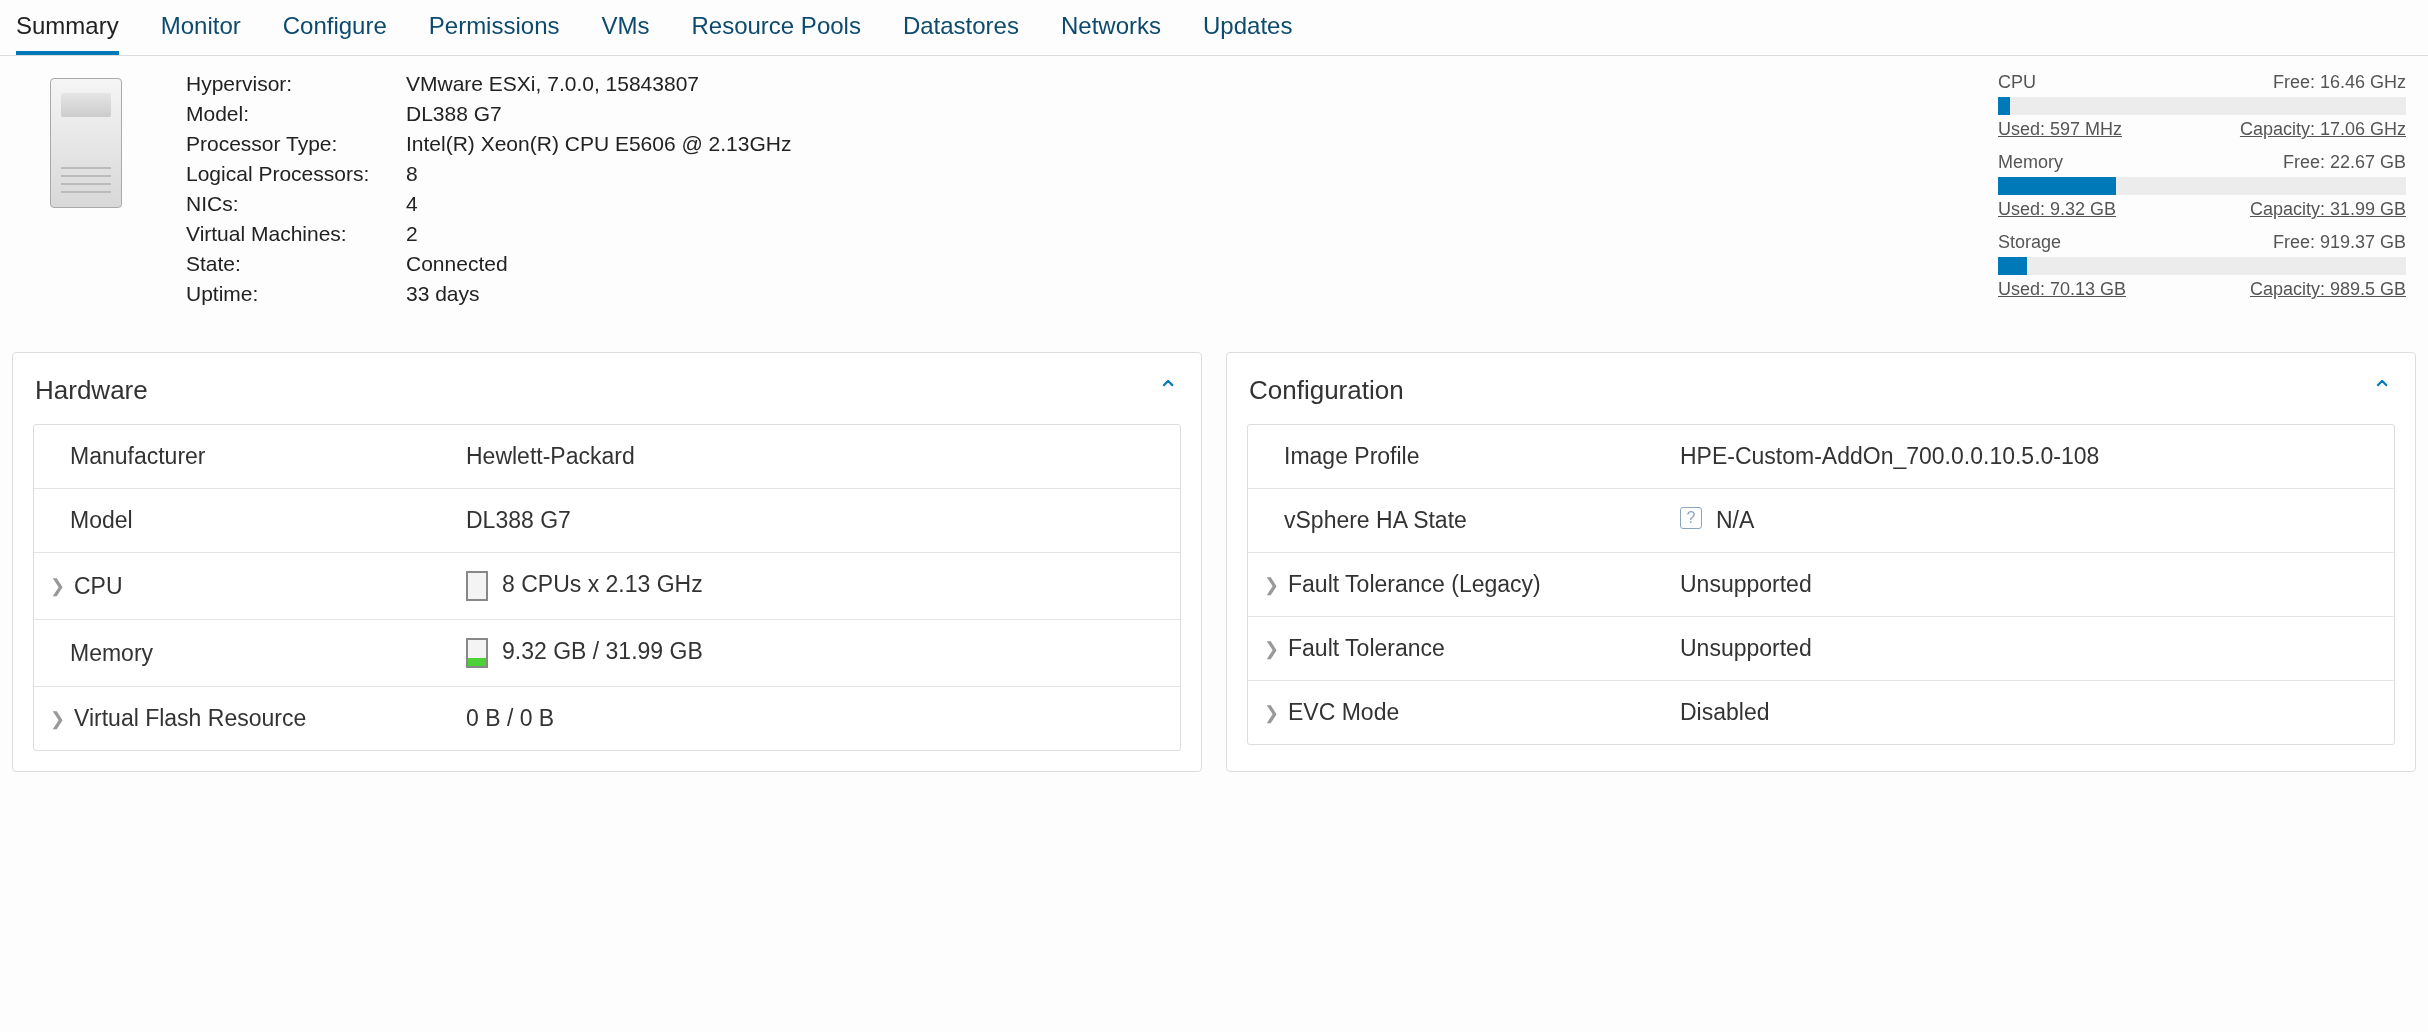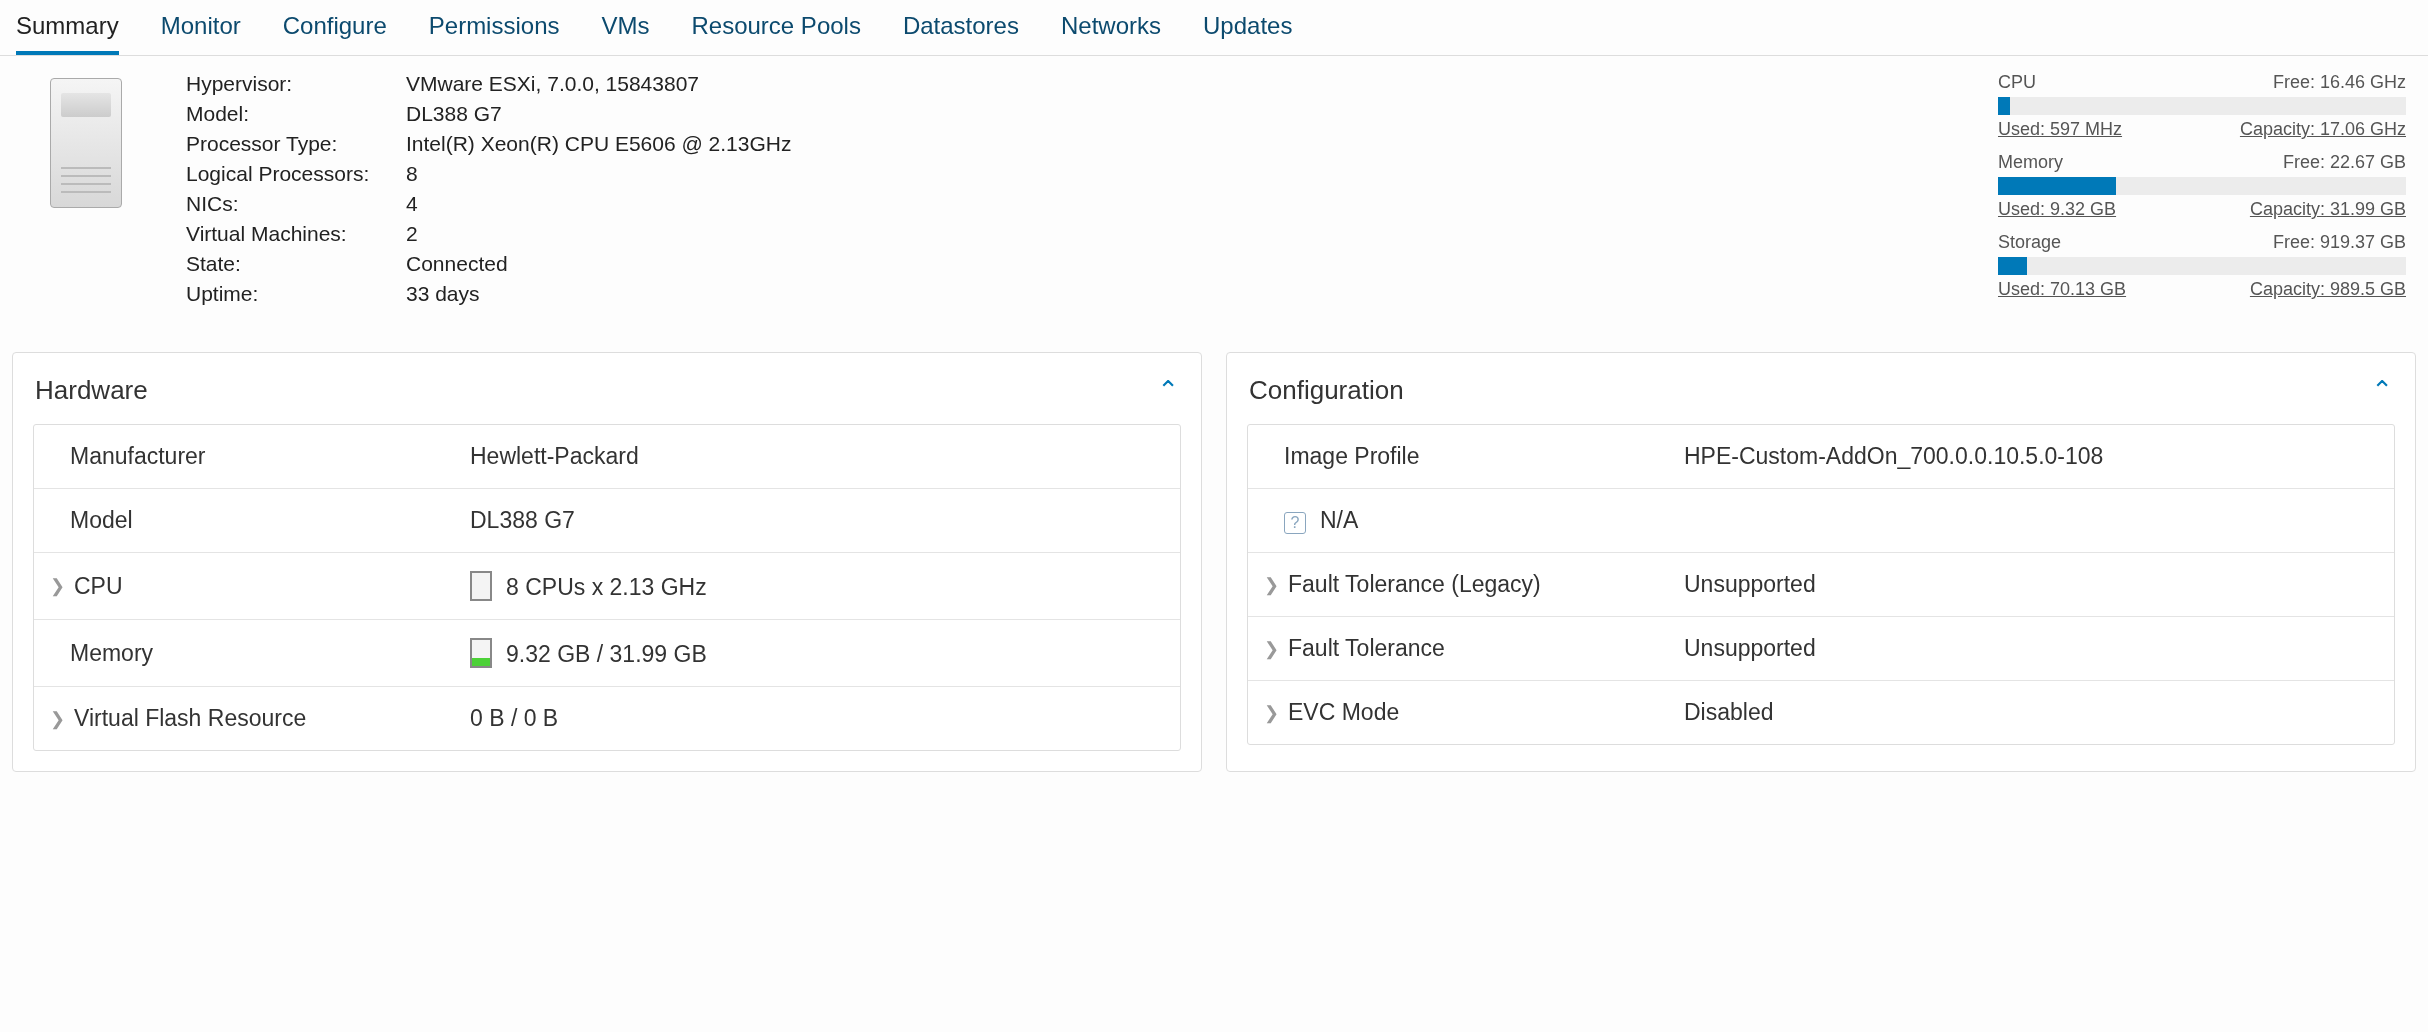--- a/index.html
+++ b/index.html
@@ -125,34 +125,34 @@
     border: 1px solid #ddd;
     border-radius: 3px;
   }
   .prow {
     display: grid;
     grid-template-columns: 380px 1fr;
     padding: 18px 14px 18px 36px;
     border-bottom: 1px solid #e4e4e4;
     font-size: 23px;
     align-items: center;
-    gap: 20px;
   }
   .prow:last-child { border-bottom: none; }
   .prow .left {
     display: flex;
     align-items: center;
     gap: 8px;
     color: #333;
   }
   .prow .right {
     display: flex;
-    align-items: flex-end;
+    align-items: flex-start;
     gap: 14px;
     color: #333;
+    margin-left: 16px;
   }
   .arrow {
     color: #999;
     font-size: 18px;
     width: 16px;
     display: inline-block;
     margin-left: -20px;
     cursor: pointer;
   }
   .cpu-chip {
@@ -323,20 +323,23 @@
       <div class="ptable">
         <div class="prow">
           <div class="left">
               <span>Image Profile</span>
             </div>
           <div class="right">
               <span>HPE-Custom-AddOn_700.0.0.10.5.0-108</span>
             </div>
         </div>
         <div class="prow">
+          <div class="left">
+              <span>vSphere HA State</span>
+            </div>
           <div class="right">
               <span class="q-icon">?</span>
               <span>N/A</span>
             </div>
         </div>
         <div class="prow">
           <div class="left">
               <span class="arrow">❯</span>
               <span>Fault Tolerance (Legacy)</span>
             </div>

